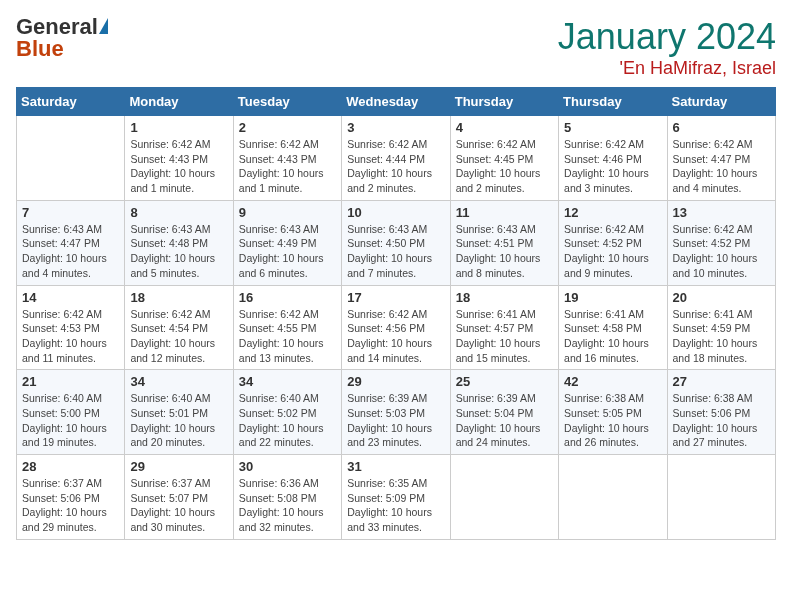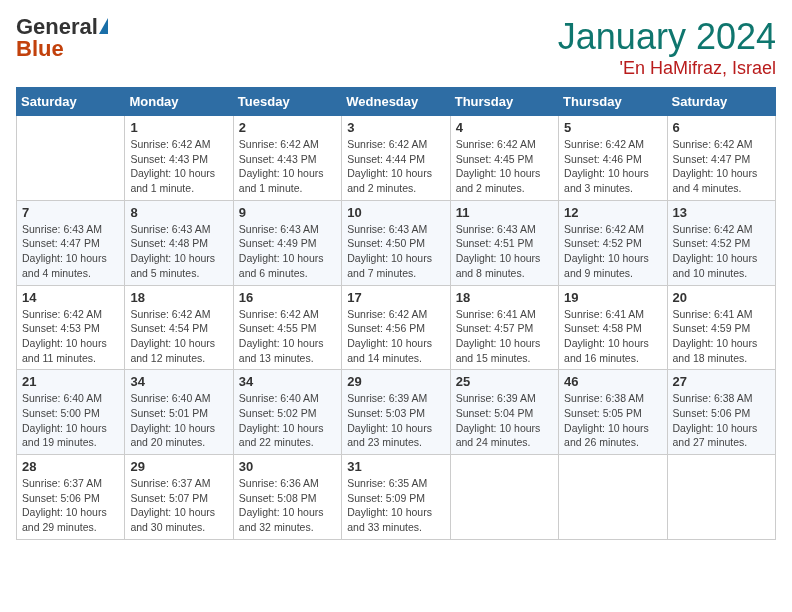--- a/index.html
+++ b/index.html
@@ -220,21 +220,21 @@
         </td>
         <td>
           <span class="day-number">29</span>
           <div class="day-info">Sunrise: 6:39 AM<br>Sunset: 5:03 PM<br>Daylight: 10 hours<br>and 23 minutes.</div>
         </td>
         <td>
           <span class="day-number">25</span>
           <div class="day-info">Sunrise: 6:39 AM<br>Sunset: 5:04 PM<br>Daylight: 10 hours<br>and 24 minutes.</div>
         </td>
         <td>
-          <span class="day-number">46</span>
+          <span class="day-number">42</span>
           <div class="day-info">Sunrise: 6:38 AM<br>Sunset: 5:05 PM<br>Daylight: 10 hours<br>and 26 minutes.</div>
         </td>
         <td>
           <span class="day-number">27</span>
           <div class="day-info">Sunrise: 6:38 AM<br>Sunset: 5:06 PM<br>Daylight: 10 hours<br>and 27 minutes.</div>
         </td>
       </tr>
       <tr>
         <td>
           <span class="day-number">28</span>

